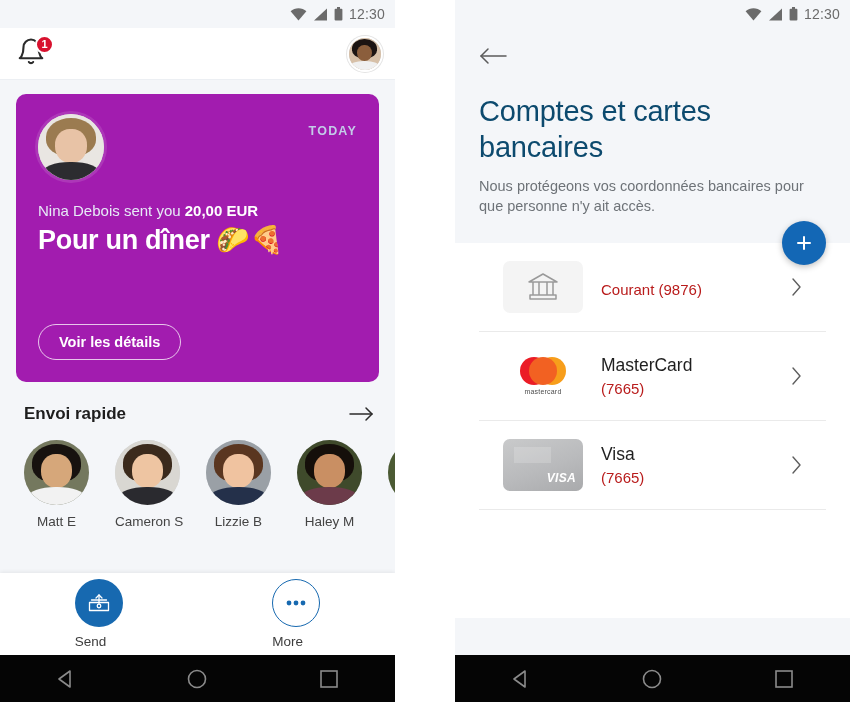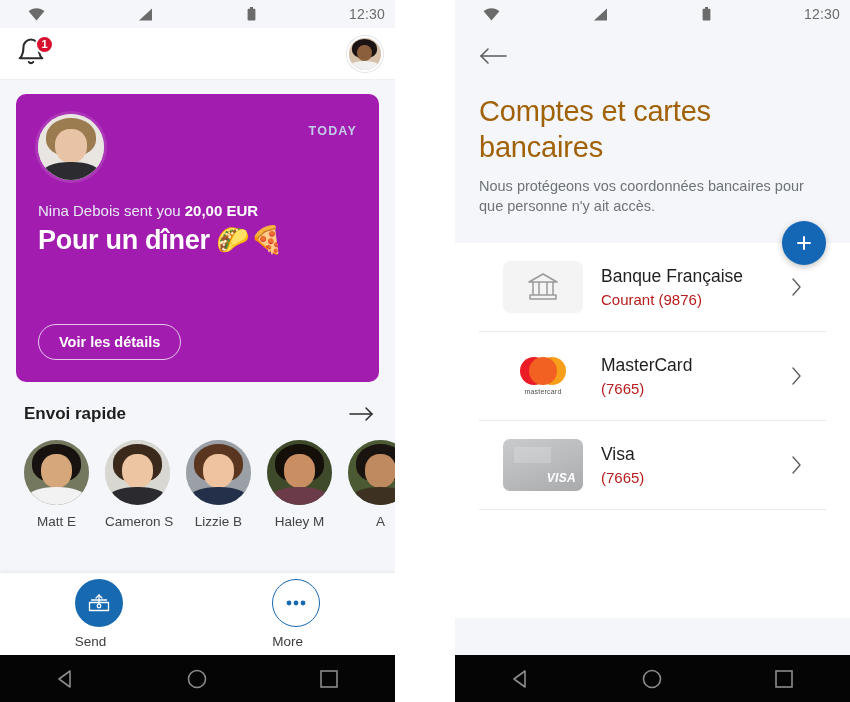--- a/index.html
+++ b/index.html
@@ -9,21 +9,21 @@
     background: #ffffff;
     overflow: hidden;
   }
   .stage { position: relative; width: 850px; height: 702px; display: flex; }
 
   .phone { position: relative; width: 395px; height: 702px; overflow: hidden; background: #f4f6f9; }
   .gap { width: 60px; height: 702px; background: #ffffff; }
 
   
   .statusbar {
-    height: 28px; display: flex; align-items: center; justify-content: space-between;
+    height: 28px; display: flex; align-items: center; justify-content: flex-end;
     padding-right: 10px; gap: 6px; background: #f4f6f9; margin-left: 28px;
   }
   .phone-right .statusbar { background: #f4f6f9; }
   .sb-time { font-size: 14px; color: #6b6b6b; letter-spacing: .2px; }
   .sb-ico { display: block; }
 
   
   .appbar {
     height: 52px; background: #ffffff; display: flex; align-items: center;
     justify-content: space-between; padding: 0 16px; position: relative;
@@ -69,21 +69,21 @@
     padding: 9px 20px; font-size: 14.5px; font-weight: bold; color: #fff;
     background: transparent; cursor: pointer; font-family: inherit;
   }
 
   
   .qs-head {
     display: flex; align-items: center; justify-content: space-between;
     padding: 22px 20px 6px 24px;
   }
   .qs-title { font-size: 17px; font-weight: bold; color: #1d1d1d; }
-  .contacts { display: flex; gap: 16px; padding: 10px 14px 0 24px; }
+  .contacts { display: flex; gap: 26px; padding: 10px 14px 0 24px; }
   .contact { width: 65px; text-align: center; flex: 0 0 auto; }
   .contact .av { width: 65px; height: 65px; }
   .contact-name { font-size: 13.5px; color: #444; margin-top: 9px; white-space: nowrap; }
 
   .sheet {
     position: absolute; left: 18px; right: 18px; bottom: 0; height: 40px;
     background: #fff; border-radius: 12px 12px 0 0;
     box-shadow: 0 -2px 6px rgba(0,0,0,.06);
   }
 
@@ -103,21 +103,21 @@
 
   
   .navbar {
     position: absolute; left: 0; right: 0; bottom: 0; height: 47px; background: #050505;
     display: flex; align-items: center; justify-content: space-around;
   }
 
   
   .r-head { background: #f4f6f9; padding: 0 24px 26px 24px; }
   .r-back { padding: 18px 0 24px 0; cursor: pointer; display: inline-block; }
-  .r-title { font-size: 29px; color: #a16207; line-height: 1.24; letter-spacing: -.2px; }
+  .r-title { font-size: 29px; color: #0c4a6e; line-height: 1.24; letter-spacing: -.2px; }
   .r-sub { font-size: 14.5px; color: #6e7378; line-height: 1.42; margin-top: 10px; }
   .r-body { background: #fff; position: relative; height: calc(702px - 28px - 252px - 47px); }
   .fab {
     position: absolute; right: 24px; top: -22px; width: 44px; height: 44px;
     border-radius: 50%; background: #1367b5; color: #fff;
     display: flex; align-items: center; justify-content: center; cursor: pointer;
     box-shadow: 0 2px 6px rgba(0,0,0,.25);
   }
   .row {
     display: flex; align-items: center; gap: 18px; padding: 18px 24px;
@@ -348,21 +348,20 @@
 
       <div class="row">
         <div class="row-thumb">
           <svg width="34" height="32" viewBox="0 0 34 32" fill="none" stroke="#9a9a9a" stroke-width="1.5" stroke-linejoin="round">
             <path d="M17 3 3 11h28z"></path>
             <path d="M7 11v13M13 11v13M21 11v13M27 11v13"></path>
             <path d="M4 24h26v4H4z"></path>
           </svg>
         </div>
         <div class="row-text">
-          <div class="row-title">Banque Française</div>
           <div class="row-sub">Courant (9876)</div>
         </div>
         <svg width="11" height="20" viewBox="0 0 11 20" fill="none" stroke="#5e5e5e" stroke-width="1.4" stroke-linecap="round" stroke-linejoin="round">
             <path d="M2 2l7 8-7 8"></path>
           </svg>
       </div>
 
       <div class="row">
         <div class="row-thumb">
           <div class="mc">

